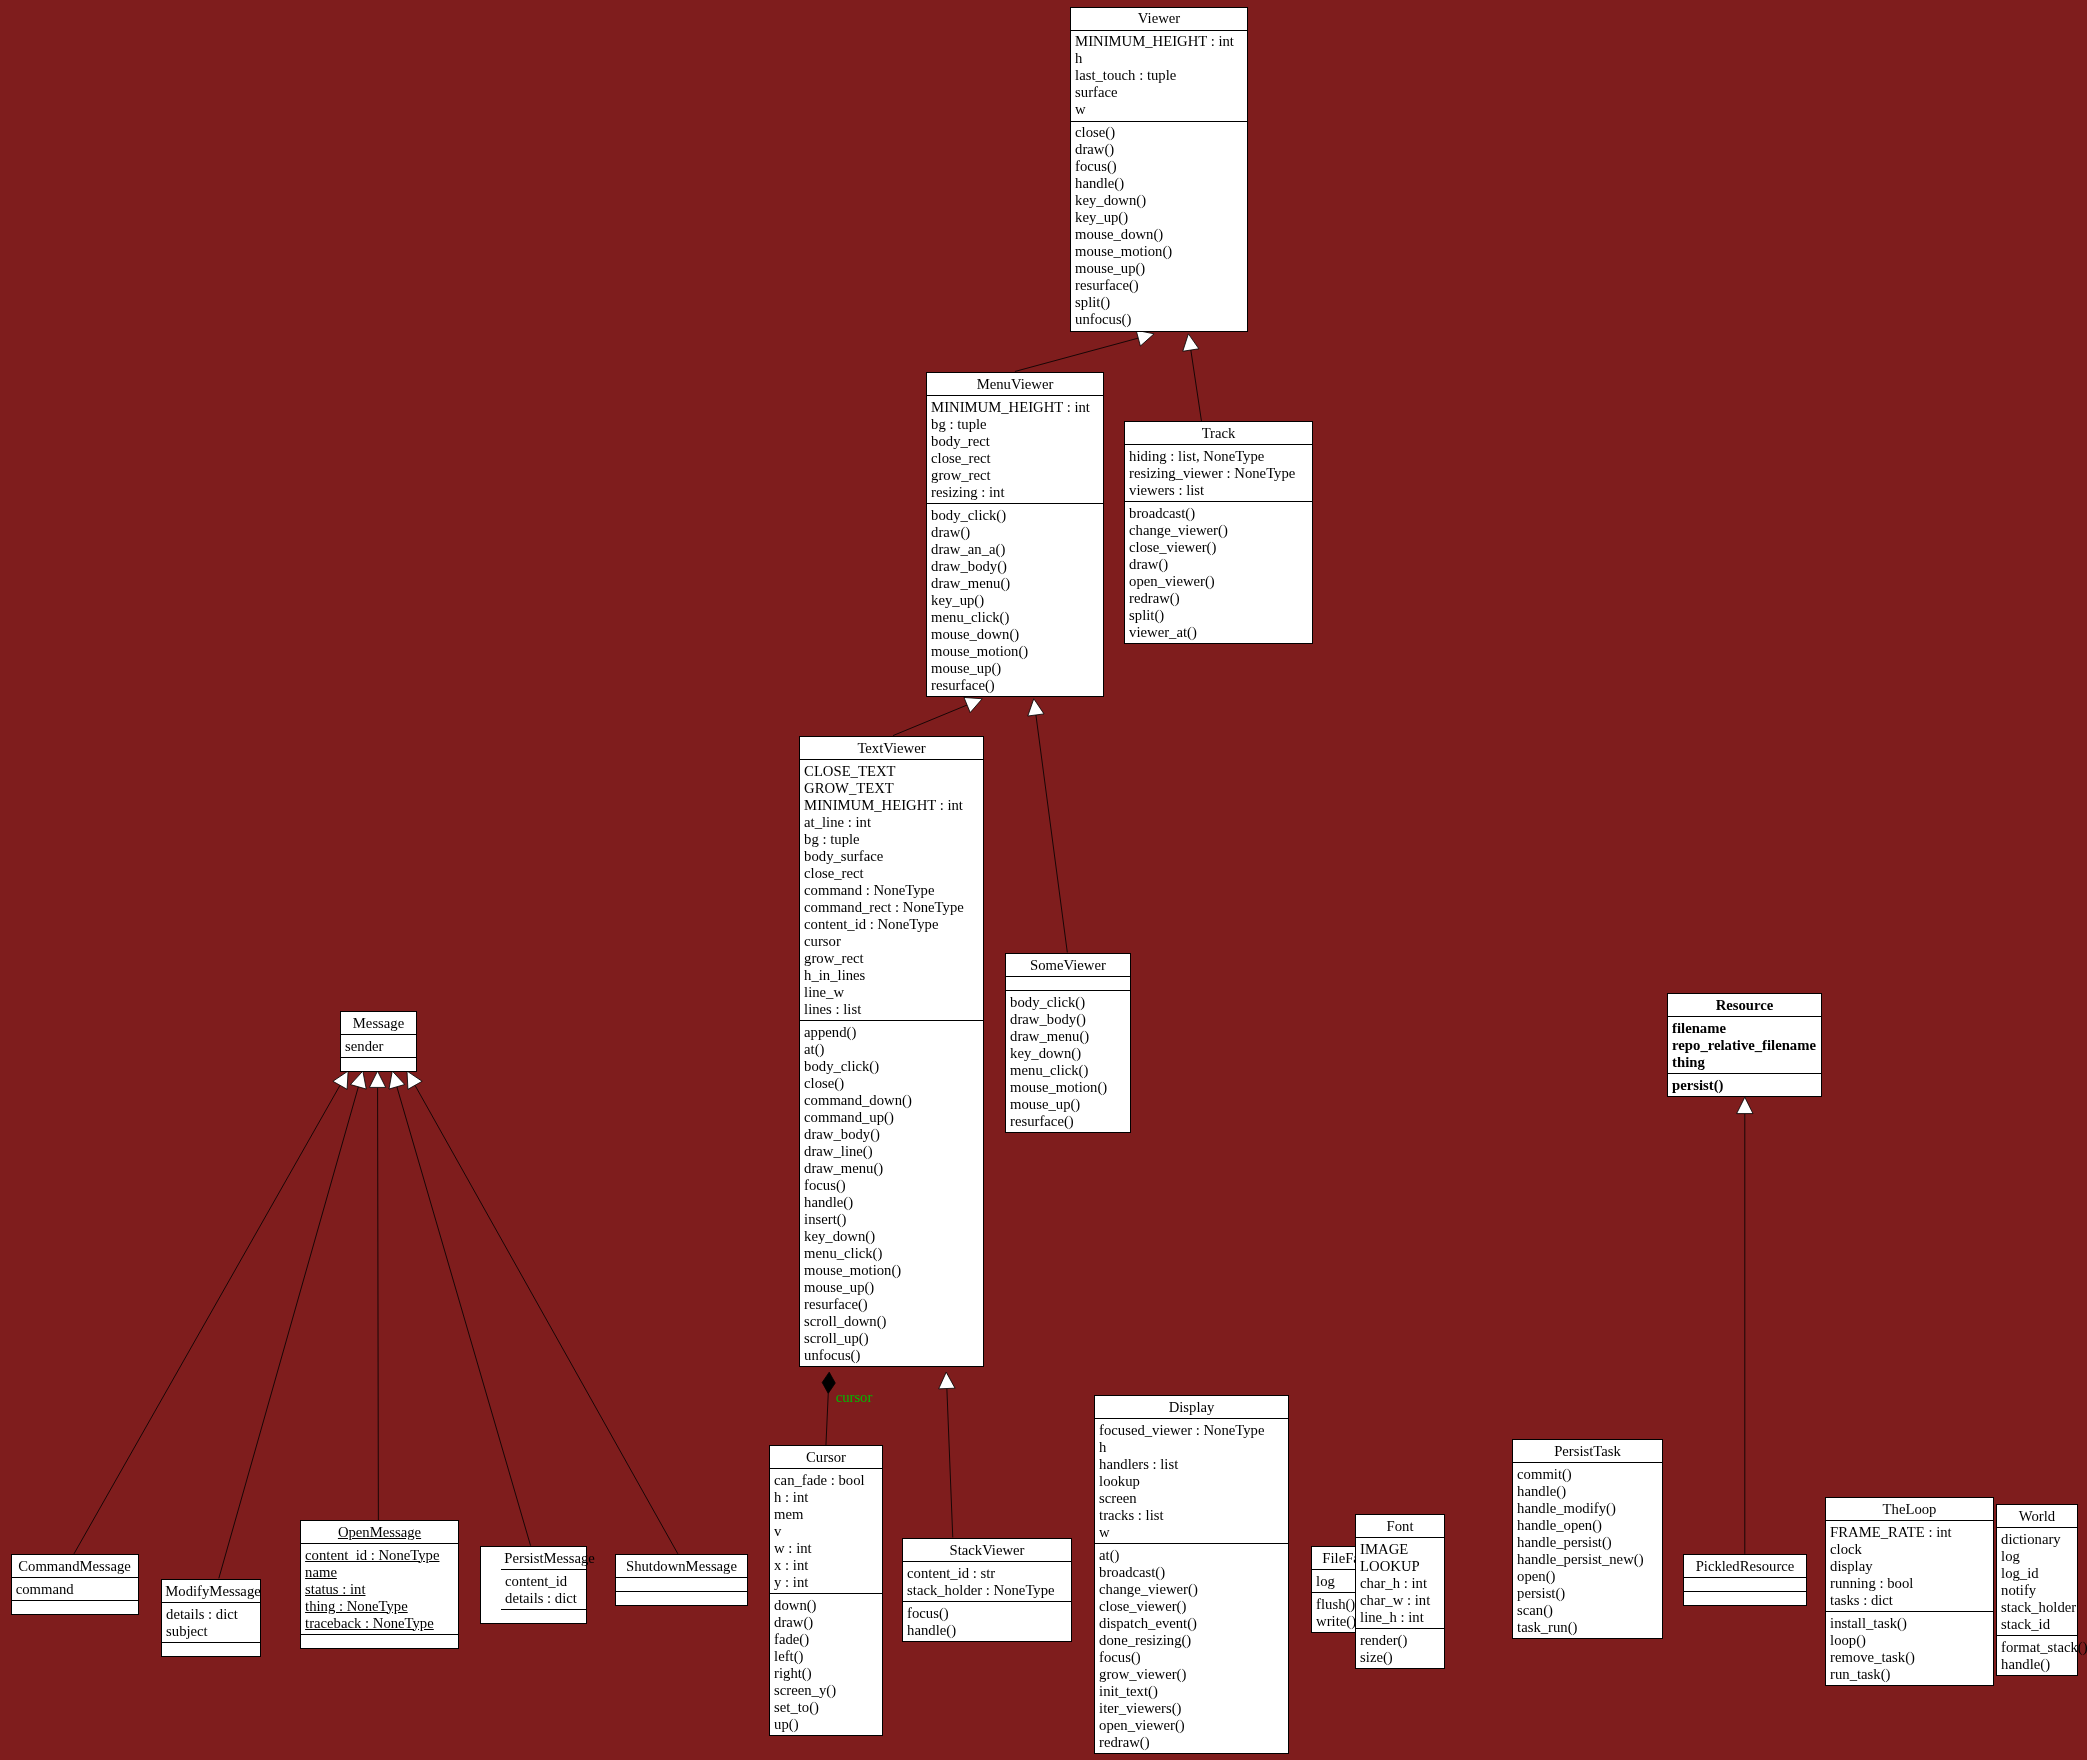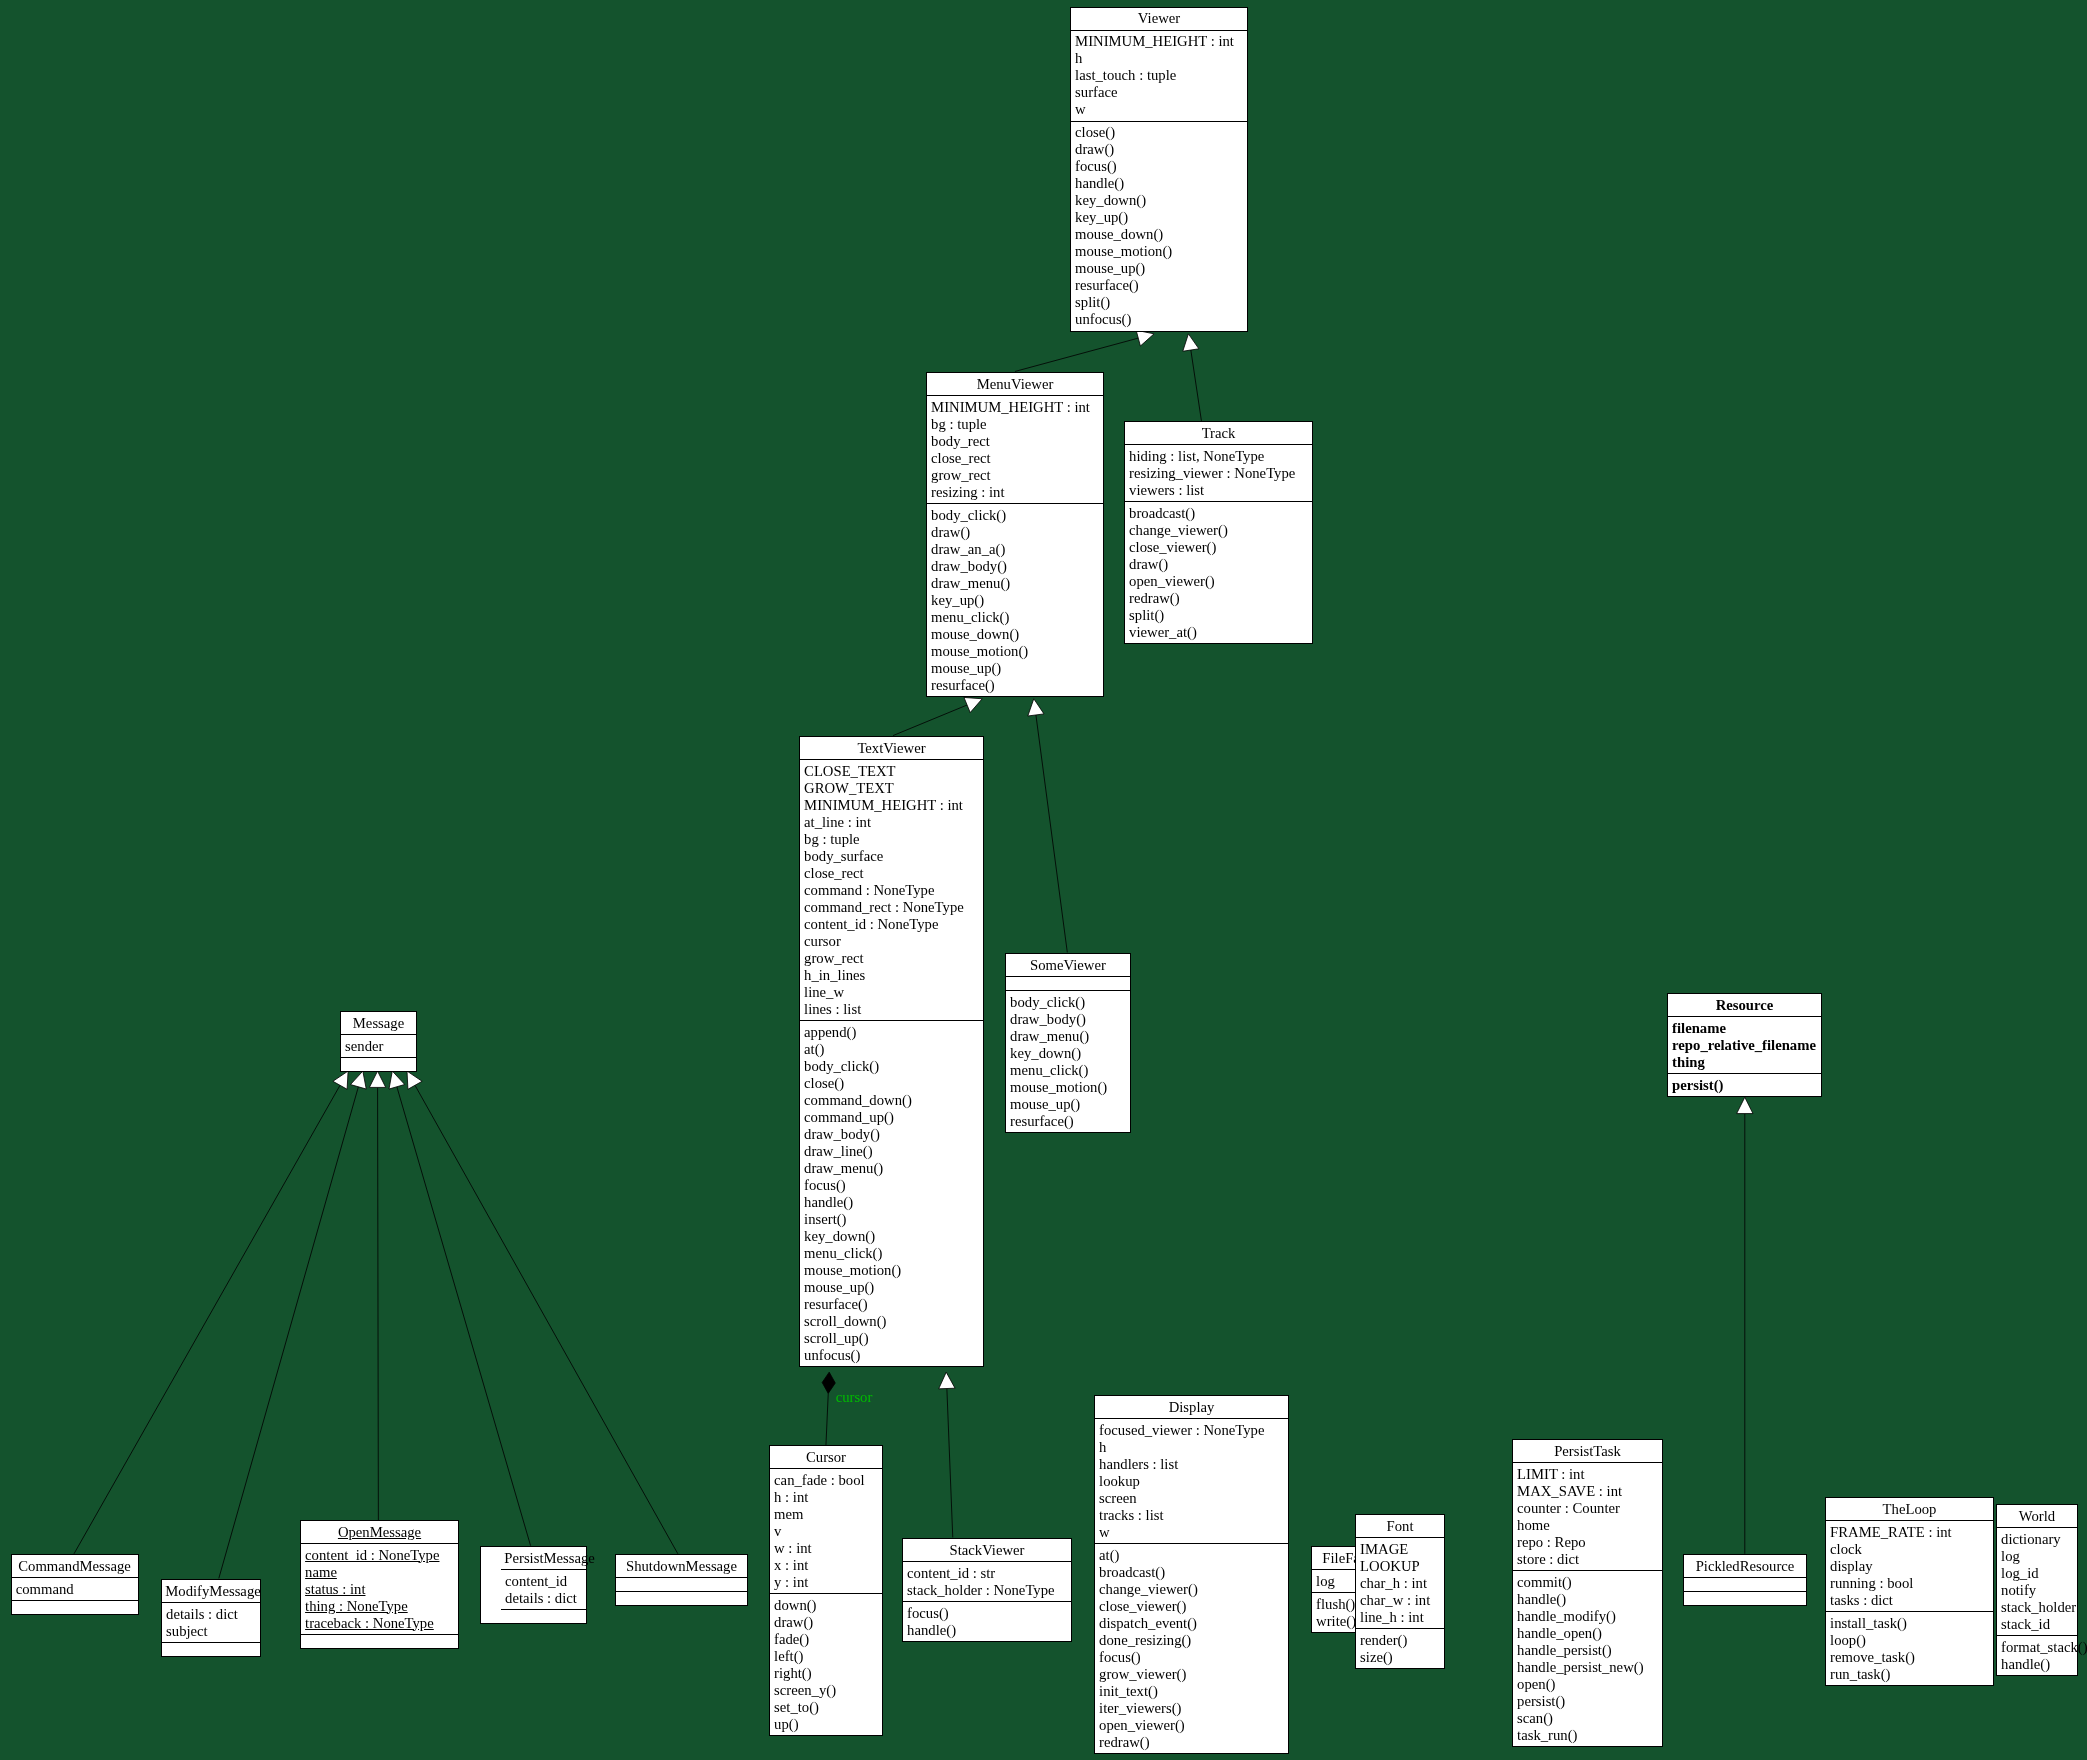--- a/index.html
+++ b/index.html
@@ -39,21 +39,21 @@
     position: absolute;
     font-size: 14.7px;
     line-height: 14.7px;
     transform: translate(-50%, -50%);
     white-space: nowrap;
   }
 </style>
 </head>
 <body>
 
-<div id="canvas" style="width: 2088px; height: 1760px; background: #14532d;">
+<div id="canvas" style="width: 2088px; height: 1760px; background: #7f1d1d;">
     <svg id="edges" width="2088" height="1760" viewBox="0 0 2551 2151">
       <line x1="1240" y1="454" x2="1390.6942791144302" y2="413.2239009455071" stroke="#000000" stroke-width="1"></line>
       <polygon fill="#ffffff" points="1410.0,408.0 1393.3,422.9 1388.1,403.6" stroke="#000000" stroke-width="1"></polygon>
       <line x1="1468" y1="515" x2="1454.9577691120946" y2="427.78008093713316" stroke="#000000" stroke-width="1"></line>
       <polygon fill="#ffffff" points="1452.0,408.0 1464.8,426.3 1445.1,429.3" stroke="#000000" stroke-width="1"></polygon>
       <line x1="1091" y1="899" x2="1181.5134708008932" y2="861.6320533390808" stroke="#000000" stroke-width="1"></line>
       <polygon fill="#ffffff" points="1200.0,854.0 1185.3,870.9 1177.7,852.4" stroke="#000000" stroke-width="1"></polygon>
       <line x1="1304" y1="1164" x2="1265.6223256027558" y2="873.8273399232759" stroke="#000000" stroke-width="1"></line>
       <polygon fill="#ffffff" points="1263.0,854.0 1275.5,872.5 1255.7,875.1" stroke="#000000" stroke-width="1"></polygon>
       <line x1="90" y1="1899" x2="415.1248768162681" y2="1326.3920079952293" stroke="#000000" stroke-width="1"></line>
@@ -319,28 +319,20 @@
         <div class="member">char_w : int</div>
         <div class="member">line_h : int</div>
       </div>
       <div class="class-section class-methods">
         <div class="member">render()</div>
         <div class="member">size()</div>
       </div>
     </div>
     <div class="class-box" style="left: 1512px; top: 1439px; width: 151px; border-color: rgb(0, 0, 0);">
       <div class="class-title">PersistTask</div>
-      <div class="class-section class-attrs">
-        <div class="member">LIMIT : int</div>
-        <div class="member">MAX_SAVE : int</div>
-        <div class="member">counter : Counter</div>
-        <div class="member">home</div>
-        <div class="member">repo : Repo</div>
-        <div class="member">store : dict</div>
-      </div>
       <div class="class-section class-methods">
         <div class="member">commit()</div>
         <div class="member">handle()</div>
         <div class="member">handle_modify()</div>
         <div class="member">handle_open()</div>
         <div class="member">handle_persist()</div>
         <div class="member">handle_persist_new()</div>
         <div class="member">open()</div>
         <div class="member">persist()</div>
         <div class="member">scan()</div>

